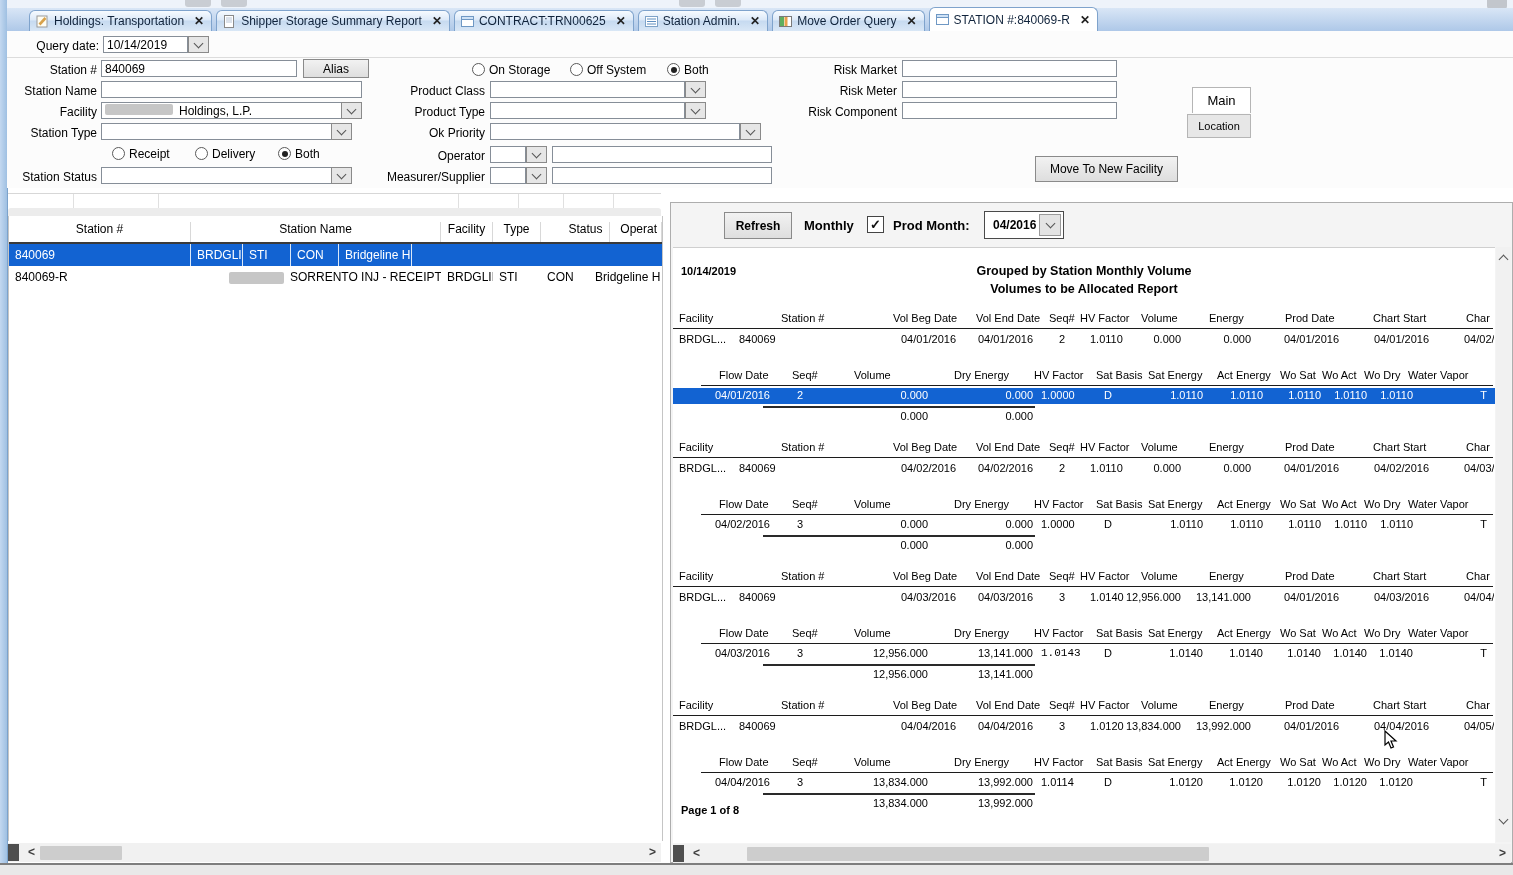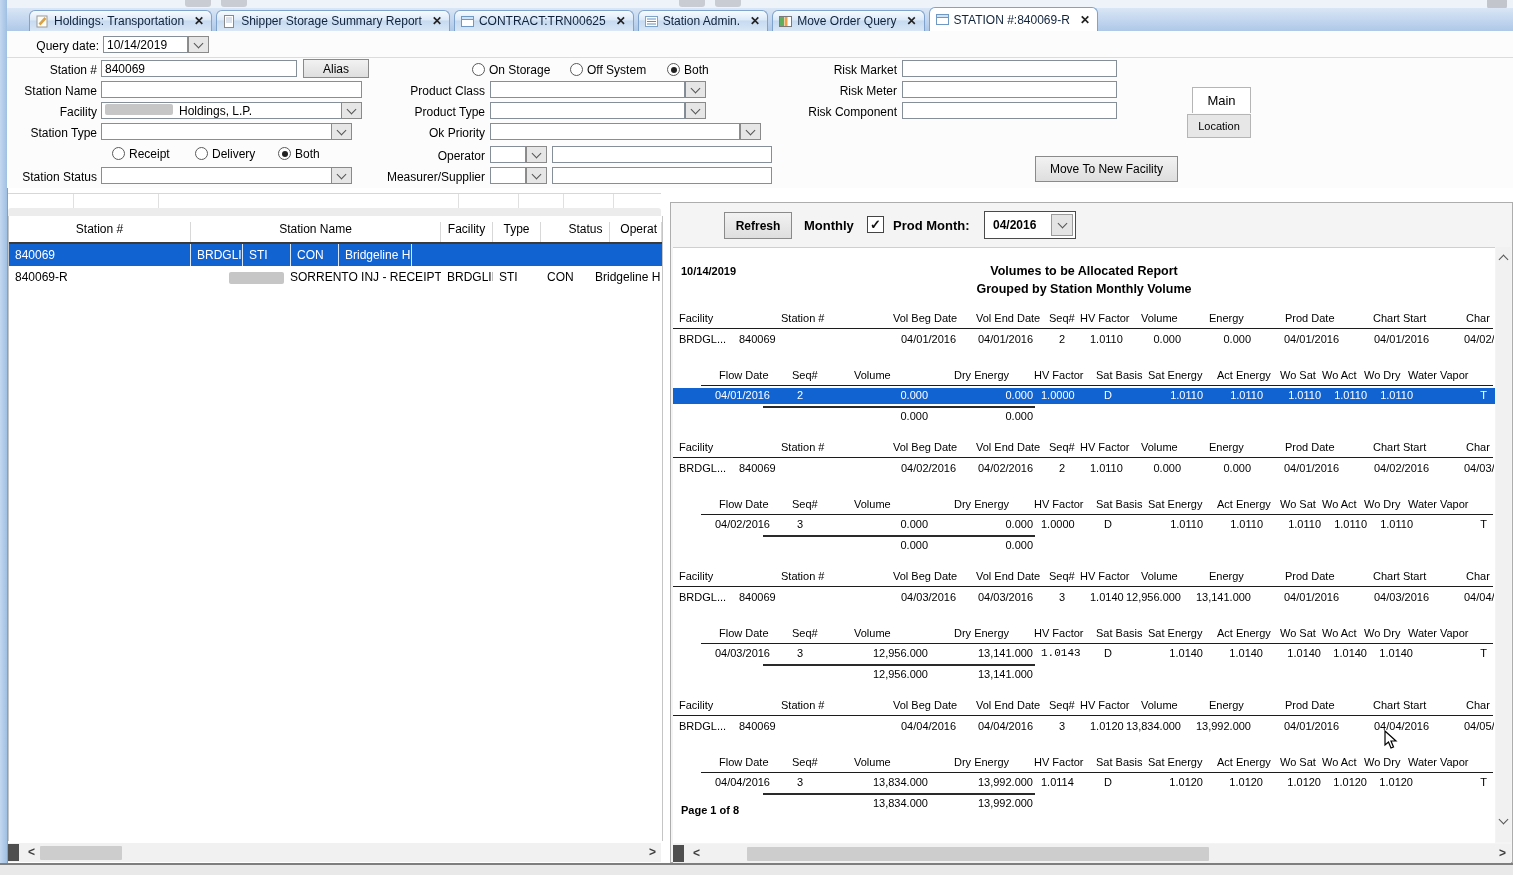--- a/index.html
+++ b/index.html
@@ -65,21 +65,21 @@
   .hs-thumb{height:14px;background:#cdcdcd;border-radius:1px;}
   #bottom-band{left:0;top:863px;width:1513px;height:12px;background:#e9e9e9;border-top:2px solid #7e7e7e;}
 
   
   #rpanel{left:670px;top:202px;width:843px;height:661px;background:#f4f4f4;border:1px solid #adadad;box-sizing:border-box;}
   #refresh-btn{left:53px;top:9px;width:68px;height:27px;font-weight:bold;}
   #monthly-lbl{left:133px;top:15px;font-weight:bold;font-size:13px;}
   #monthly-box{left:196px;top:13px;width:15px;height:15px;border:1px solid #444;background:#fff;position:absolute;
                display:flex;align-items:center;justify-content:center;font-size:13px;font-weight:bold;color:#111;}
   #prodmonth-lbl{left:222px;top:15px;font-weight:bold;font-size:13px;}
-  #prodmonth-combo{left:313px;top:8px;width:92px;height:28px;border:1px solid #4a4a4a;background:#fff;position:absolute;box-sizing:border-box;}
+  #prodmonth-combo{left:313px;top:8px;width:80px;height:28px;border:1px solid #4a4a4a;background:#fff;position:absolute;box-sizing:border-box;}
   #prodmonth-val{position:absolute;left:8px;top:6px;font-weight:bold;font-size:12px;}
   #prodmonth-dd{position:absolute;right:2px;top:2px;bottom:2px;width:20px;background:#e4e4e4;border:1px solid #9a9a9a;
                 display:flex;align-items:center;justify-content:center;}
   #report-select{left:421px;top:6px;width:370px;height:28px;background:#d8d8d8;border:1px solid #8b8b8b;position:absolute;
                  display:flex;align-items:center;padding:0 8px;box-sizing:border-box;font-size:12px;}
   #report-select .chev{margin-left:auto;}
 
   #report{position:absolute;left:2px;top:44px;width:822px;height:595px;background:#fff;border-top:1px solid #cfcfcf;overflow:hidden;}
   #rep-date{position:absolute;left:8px;top:17px;font-weight:bold;font-size:11px;}
   #rep-titleblock{position:absolute;left:0;top:14px;width:822px;text-align:center;font-weight:bold;font-size:12.5px;line-height:18px;}
@@ -327,22 +327,22 @@
   <div class="abs" id="prodmonth-lbl">Prod Month:</div>
   <div id="prodmonth-combo">
     <span id="prodmonth-val">04/2016</span>
     <span id="prodmonth-dd">
         <span class="chev"></span>
       </span>
   </div>
 
   <div id="report">
     <div id="rep-titleblock">
+      <div>Grouped by Station Monthly Volume</div>
       <div>Volumes to be Allocated Report</div>
-      <div>Grouped by Station Monthly Volume</div>
     </div>
     <div id="rep-date">10/14/2019</div>
     <div id="rep-groups">
         <div class="rep-group">
           <div class="rrow fac-h">
             <span style="left: 6px; width: 70px; text-align: left;">Facility</span>
             <span style="left: 108px; width: 55px; text-align: left;">Station #</span>
             <span style="left: 220px; width: 73px; text-align: left;">Vol Beg Date</span>
             <span style="left: 303px; width: 70px; text-align: left;">Vol End Date</span>
             <span style="left: 376px; width: 28px; text-align: left;">Seq#</span>

